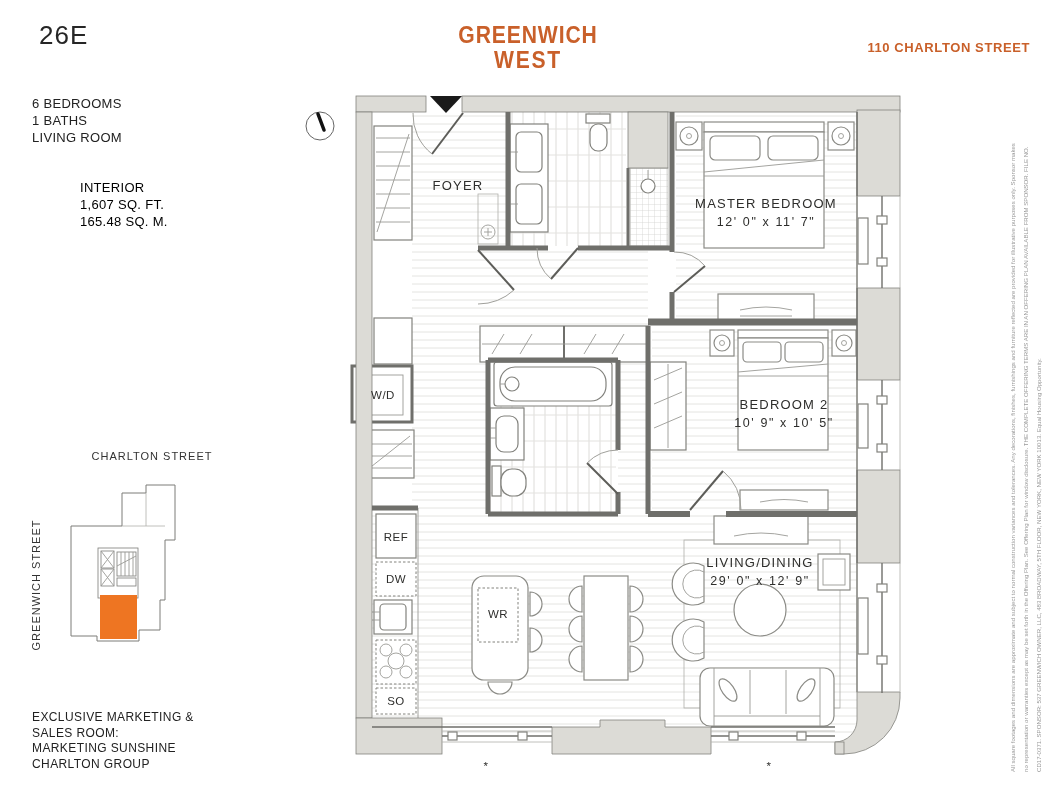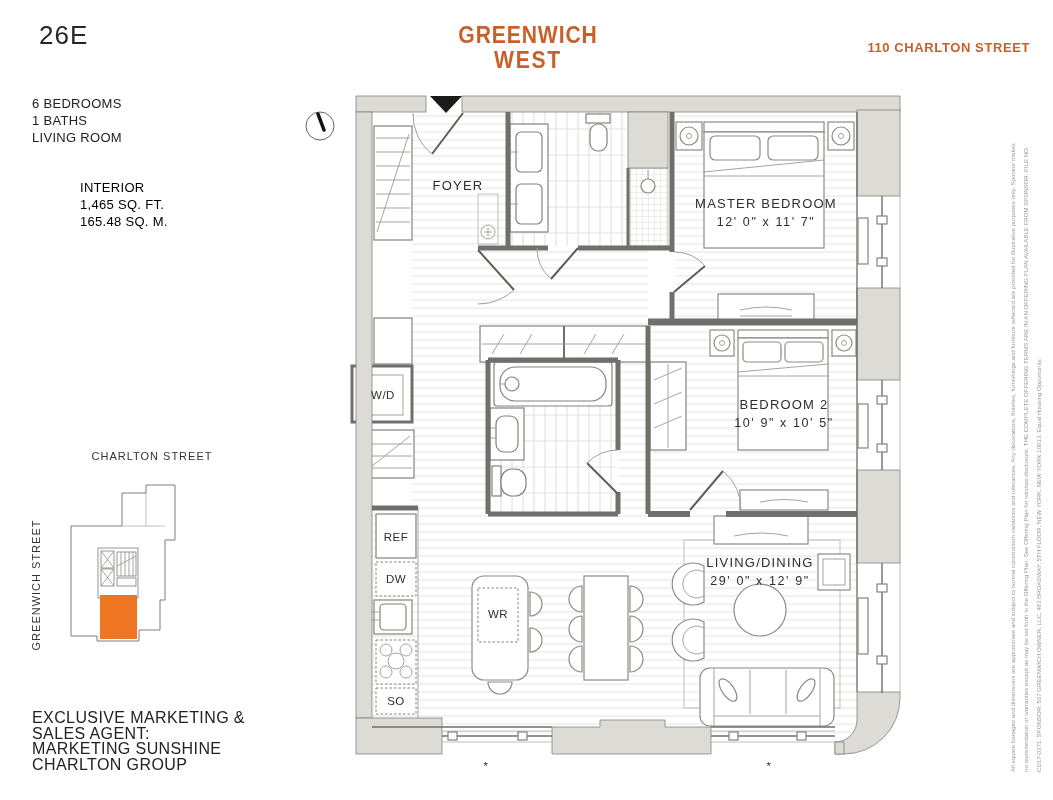--- a/index.html
+++ b/index.html
@@ -7,21 +7,21 @@
        font-family:"Liberation Sans",sans-serif;color:#1e1e1e;}
   .abs{position:absolute;}
   #unit-number{left:39px;top:20px;font-size:26px;letter-spacing:1px;color:#262626;}
   #logo{left:408px;top:22px;width:240px;text-align:center;color:#c9602a;font-weight:bold;
         transform:scaleX(.88);transform-origin:center top;line-height:1.05;}
   #logo .l1{font-size:24px;letter-spacing:1px;}
   #logo .l2{font-size:24px;letter-spacing:2px;}
   #address{right:23px;top:40px;font-size:13px;font-weight:bold;color:#c9602a;letter-spacing:.6px;}
   #features{left:32px;top:95px;font-size:13px;line-height:17px;letter-spacing:.3px;color:#222;}
   #interior{left:44px;top:179px;font-size:13px;line-height:17px;letter-spacing:.3px;color:#000000;margin-left:36px;}
-  #agent{left:32px;top:710px;font-size:16px;line-height:15.5px;letter-spacing:.4px;color:#222;}
+  #agent{left:32px;top:710px;font-size:12px;line-height:15.5px;letter-spacing:.4px;color:#222;}
   #disclaimer{left:1006px;top:86px;height:686px;width:40px;writing-mode:vertical-rl;
         transform:rotate(180deg);font-size:6.1px;line-height:13px;color:#9a9a9a;letter-spacing:0;}
   #disclaimer div{white-space:nowrap;}
   
   .wall{fill:#dcdbd6;stroke:#83837e;stroke-width:.8;}
   .pline{stroke:#6f6f6b;fill:none;}
   .fix{fill:#fff;stroke:#82827d;stroke-width:1.2;}
   .fixd{fill:#fff;stroke:#82827d;stroke-width:1;stroke-dasharray:2.5 2;}
   .fur{fill:#fff;stroke:#8b8b86;stroke-width:1.2;}
   .thin{stroke:#b0b0ab;stroke-width:.8;fill:none;}
@@ -46,27 +46,27 @@
 <div class="abs" id="address">110 CHARLTON STREET</div>
 
 <div class="abs" id="features">
   <div>6 BEDROOMS</div>
   <div>1 BATHS</div>
   <div>LIVING ROOM</div>
 </div>
 
 <div class="abs" id="interior">
   <div>INTERIOR</div>
-  <div>1,465 SQ. FT.</div>
+  <div>1,607 SQ. FT.</div>
   <div>165.48 SQ. M.</div>
 </div>
 
 <div class="abs" id="agent">
   <div>EXCLUSIVE MARKETING &amp;</div>
-  <div>SALES AGENT:</div>
+  <div>SALES ROOM:</div>
   <div>MARKETING SUNSHINE</div>
   <div>CHARLTON GROUP</div>
 </div>
 
 <div class="abs" id="disclaimer">
   <div>All square footages and dimensions are approximate and subject to normal construction variances and tolerances. Any decorations, finishes, furnishings and furniture reflected are provided for illustrative purposes only. Sponsor makes</div>
   <div>no representation or warranties except as may be set forth in the Offering Plan. See Offering Plan for window disclosure. THE COMPLETE OFFERING TERMS ARE IN AN OFFERING PLAN AVAILABLE FROM SPONSOR. FILE NO.</div>
   <div>CD17-0371. SPONSOR: 537 GREENWICH OWNER, LLC, 483 BROADWAY, 5TH FLOOR, NEW YORK, NEW YORK 10013. Equal Housing Opportunity.</div>
 </div>
 

